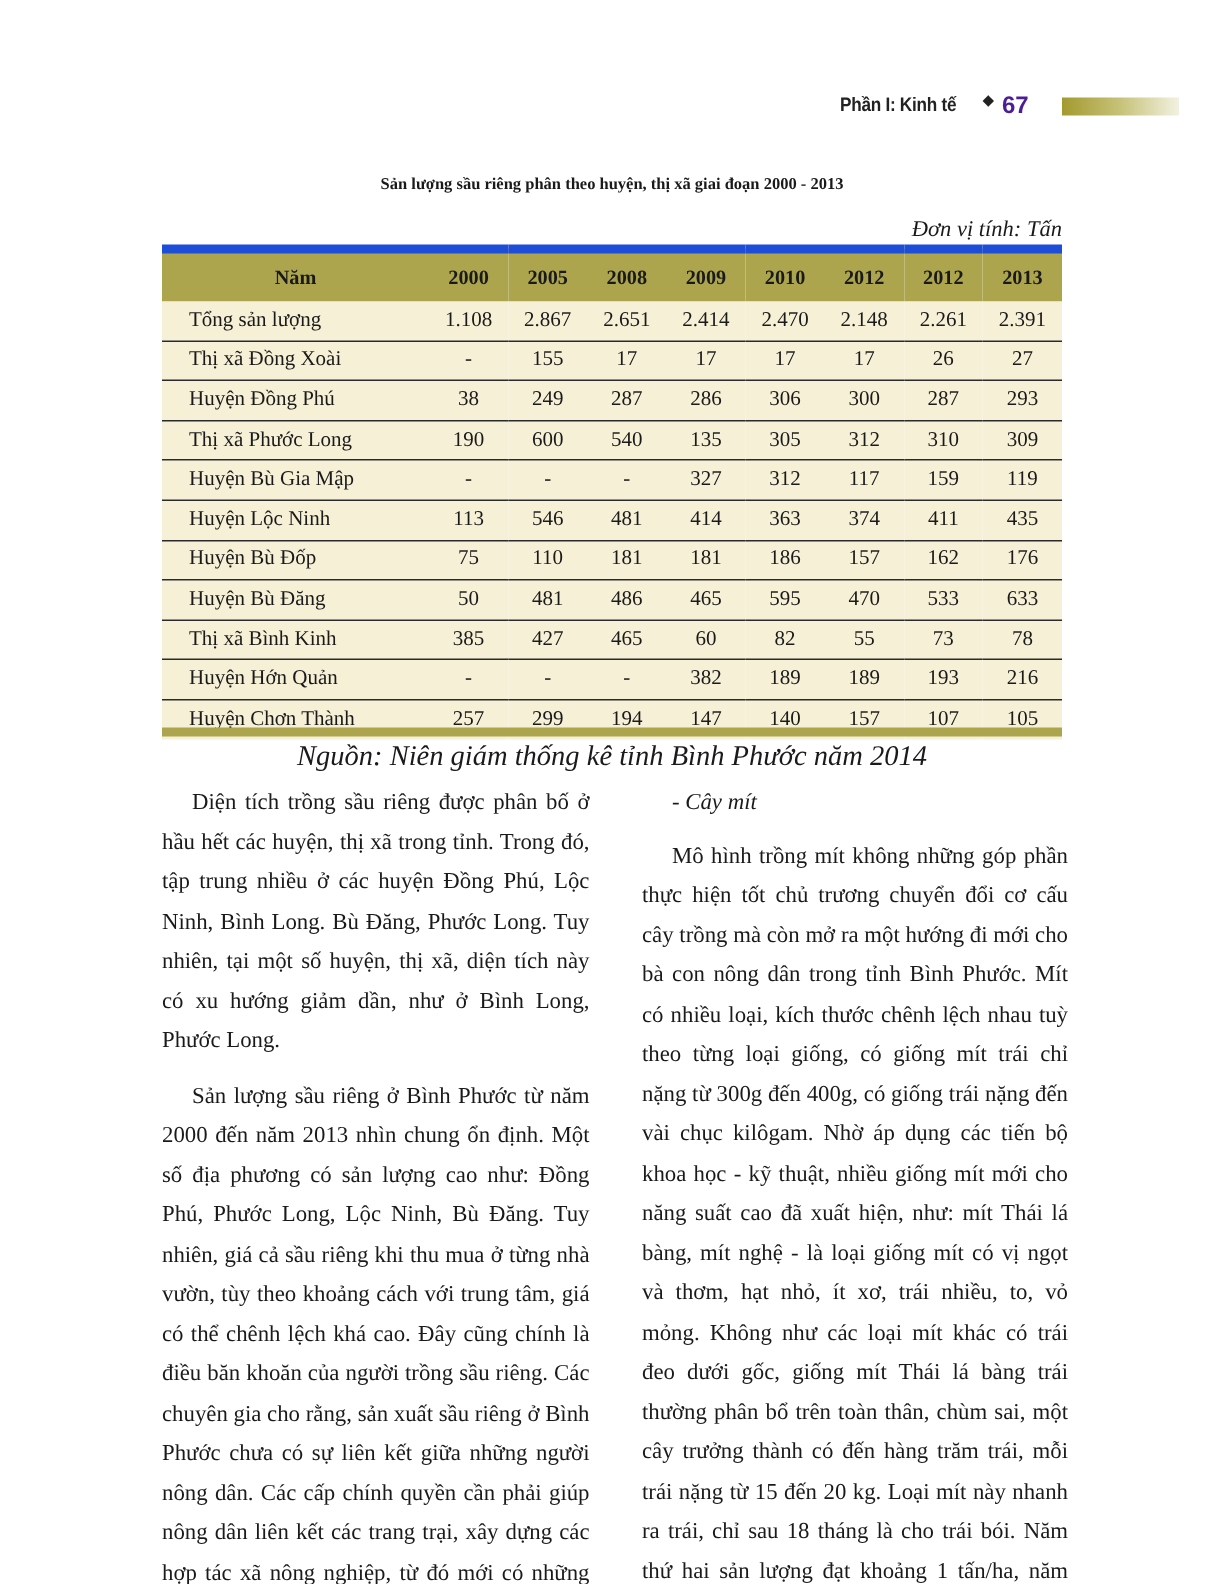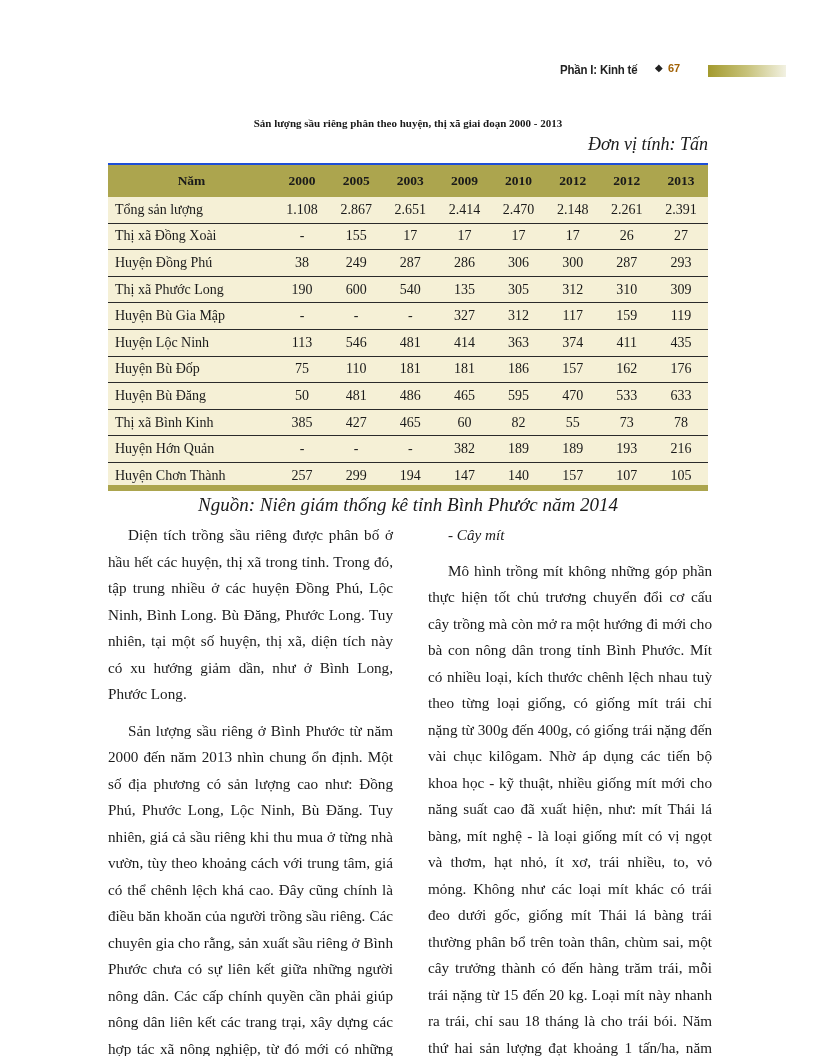--- a/index.html
+++ b/index.html
@@ -3,36 +3,36 @@
 <meta charset="utf-8">
 <style>
   html, body { margin: 0; padding: 0; background: #ffffff; }
   body { width: 816px; height: 1056px; position: relative; overflow: hidden;
          font-family: "Liberation Serif", "DejaVu Serif", serif; color: #1a1a1a; }
 
   .running-head { position: absolute; top: 62px; left: 560px; height: 18px; display: flex; }
   .rh-text { font-family: "Liberation Sans", "DejaVu Sans", sans-serif; font-weight: bold; font-size: 13px;
              color: #222; letter-spacing: -0.2px; transform: scaleX(0.88); transform-origin: left center; white-space: nowrap; }
   .rh-diamond { font-size: 10px; margin: 0 5px 0 0; color: #222; position: absolute; left: 95px; }
-  .rh-num { position: absolute; left: 108px; font-family: "Liberation Sans", sans-serif; font-weight: bold; font-size: 11px; color:#a16207; }
+  .rh-num { position: absolute; left: 108px; font-family: "Liberation Sans", sans-serif; font-weight: bold; font-size: 16px; color:#4c1d95; }
   .rh-bar { position: absolute; left: 148px; top: 3px; width: 78px; height: 12px;
             background: linear-gradient(to right, #a39a2e, #c7c27a 50%, #f2f1e2); }
 
   .table-title { position: absolute; top: 117px; left: 108px; width: 600px; text-align: center;
                  font-weight: bold; font-size: 11px; }
-  .unit { position: absolute; top: 134px; right: 108px; font-style: italic; font-size: 18px; }
+  .unit { position: absolute; top: 145px; right: 108px; font-style: italic; font-size: 15px; }
 
   table.data { position: absolute; top: 163px; left: 108px; width: 600px; border-collapse: collapse;
                font-size: 14px; }
   table.data th { background: #aca54e; height: 32px; font-weight: bold; font-size: 13.5px; color: #1a1a1a;
-                  border-top: 2px solid #1d4ed8; padding: 0; text-align: center; }
+                  border-top: 6px solid #1d4ed8; padding: 0; text-align: center; }
   table.data th.name-col { text-align: center; }
   table.data td { background: #f5f0d6; height: 25.6px; padding: 0; text-align: center;
                   border-bottom: 1px solid #2a2a2a; }
-  table.data td.rowname { text-align: left; padding-left: 7px; width: 160px; }
+  table.data td.rowname { text-align: left; padding-left: 18px; width: 160px; }
   table.data tr.last td { border-bottom: none; }
   .table-bottom-bar { position: absolute; top: 485px; left: 108px; width: 600px; height: 6px; background: #aca54e; }
 
   .source { position: absolute; top: 494px; left: 108px; width: 600px; text-align: center; font-style: italic; font-size: 19px; }
 
   .col { position: absolute; top: 522px; font-size: 15.2px; line-height: 26.5px; text-align: justify; }
   .col-left { left: 108px; width: 285px; }
   .col-right { left: 428px; width: 284px; }
   .col p { margin: 0; text-indent: 20px; }
   .col p + p { margin-top: 10px; }
@@ -50,21 +50,21 @@
 
 <div class="table-title">Sản lượng sầu riêng phân theo huyện, thị xã giai đoạn 2000 - 2013</div>
 <div class="unit">Đơn vị tính: Tấn</div>
 
 <table class="data">
   <thead>
     <tr>
       <th class="name-col">Năm</th>
       <th>2000</th>
       <th>2005</th>
-      <th>2003</th>
+      <th>2008</th>
       <th>2009</th>
       <th>2010</th>
       <th>2012</th>
       <th>2012</th>
       <th>2013</th>
     </tr>
   </thead>
   <tbody id="table-body">
       <tr>
         <td class="rowname">Tổng sản lượng</td>

